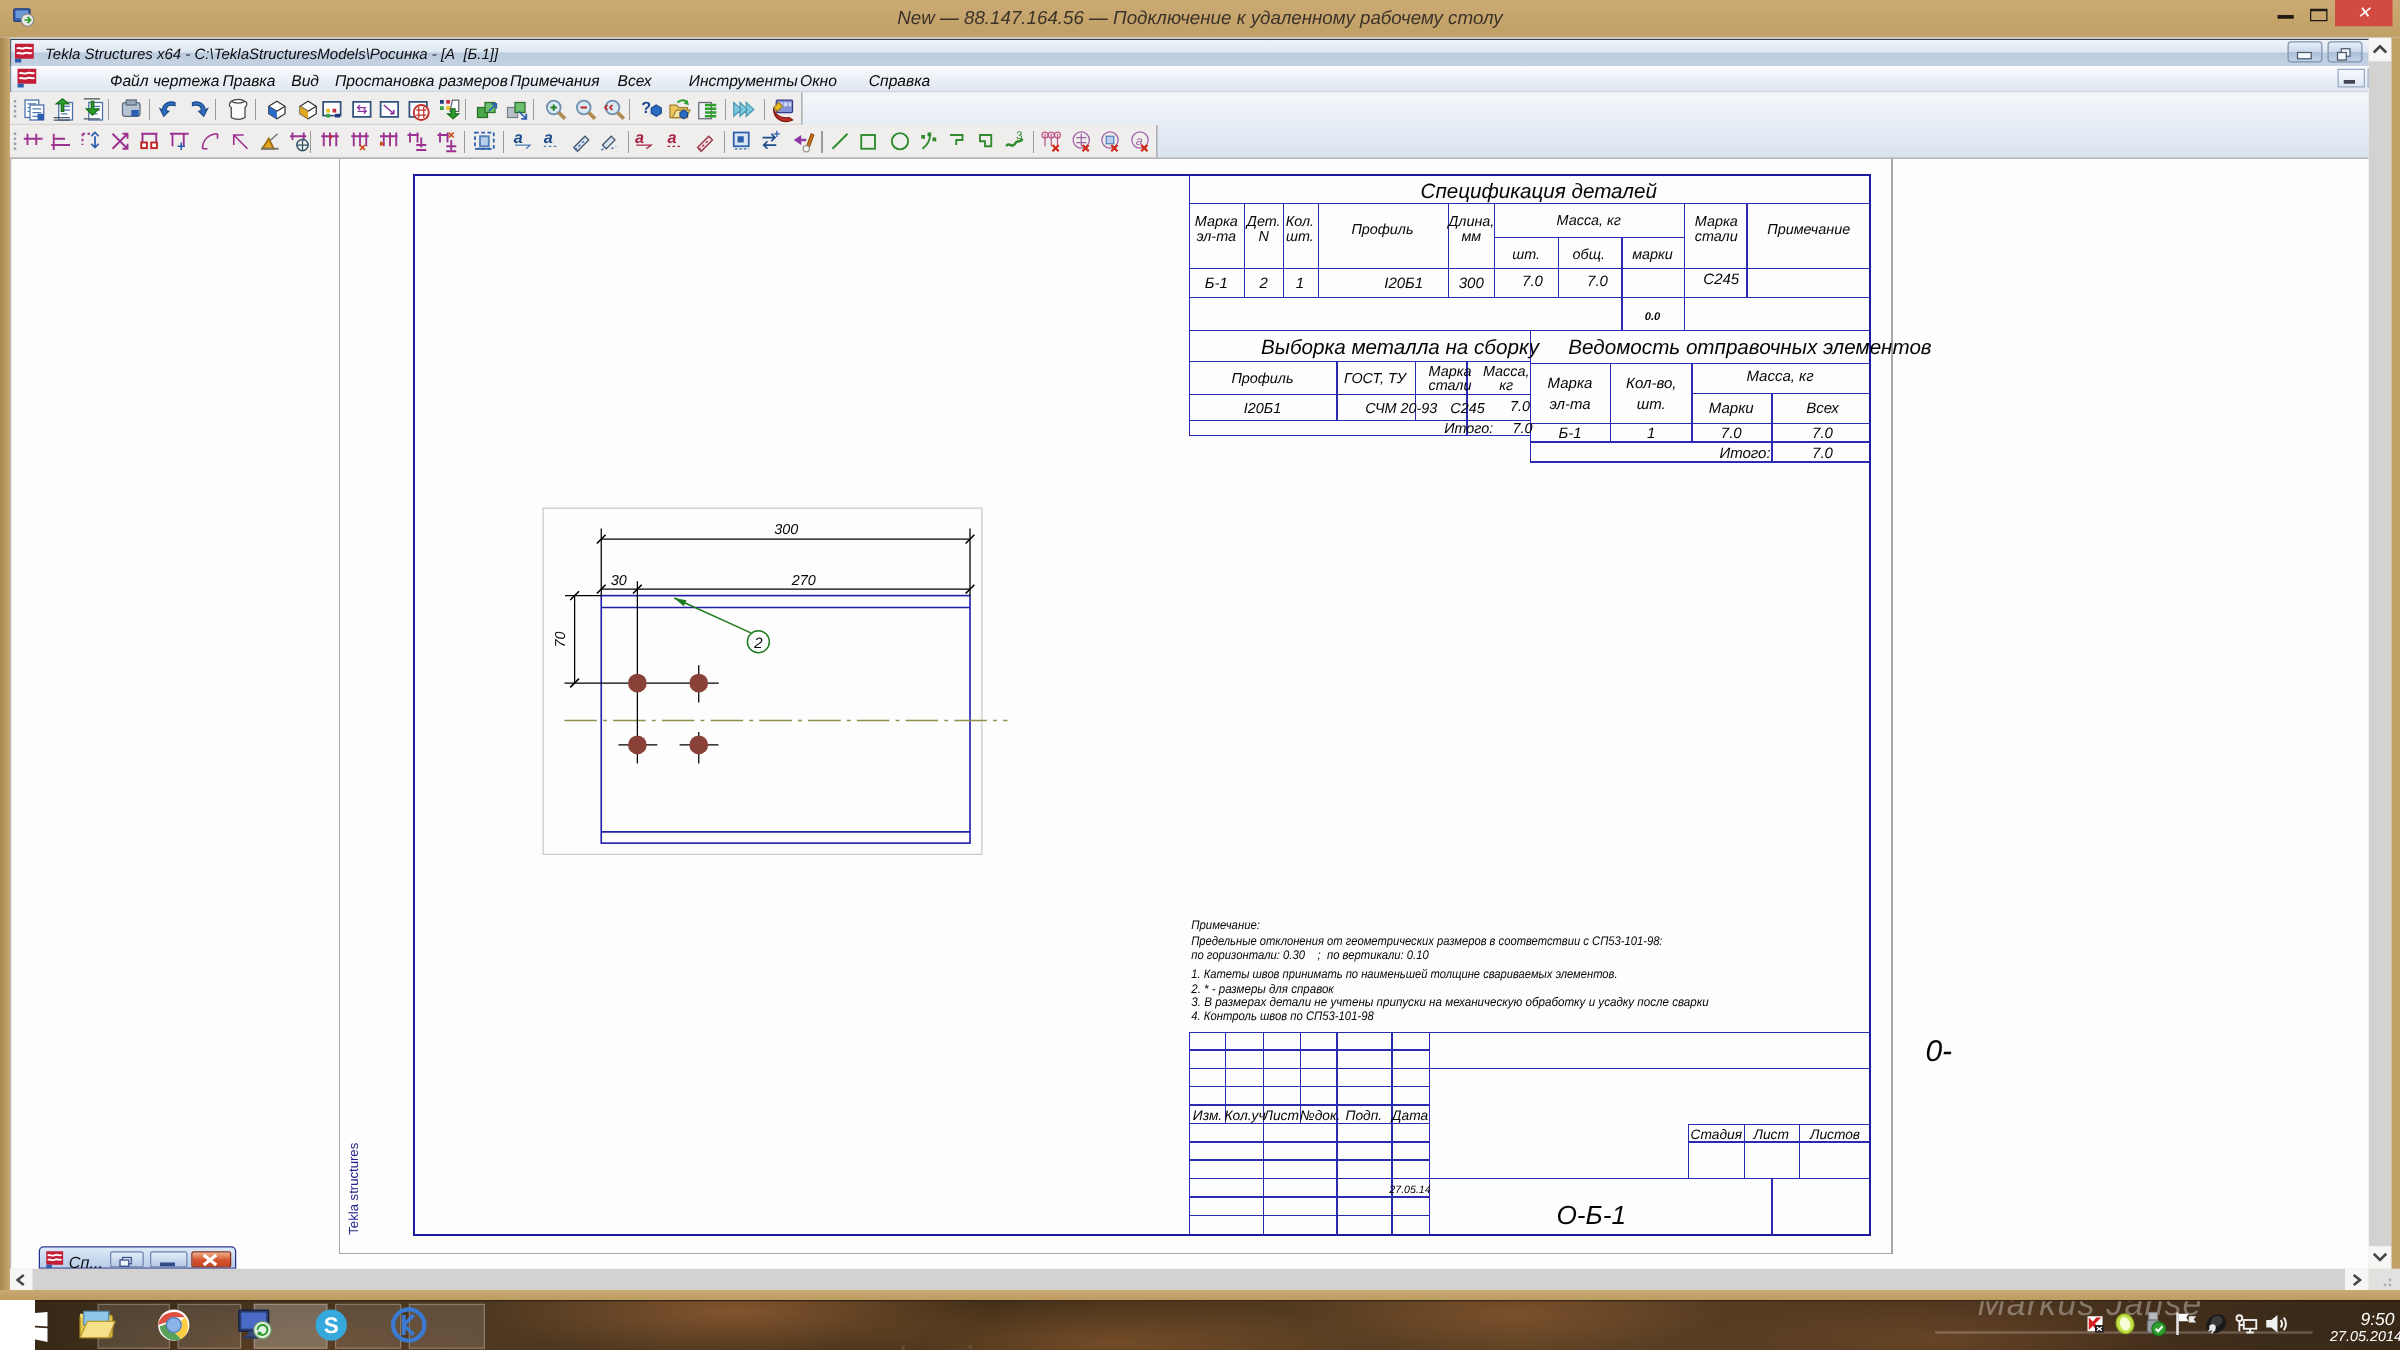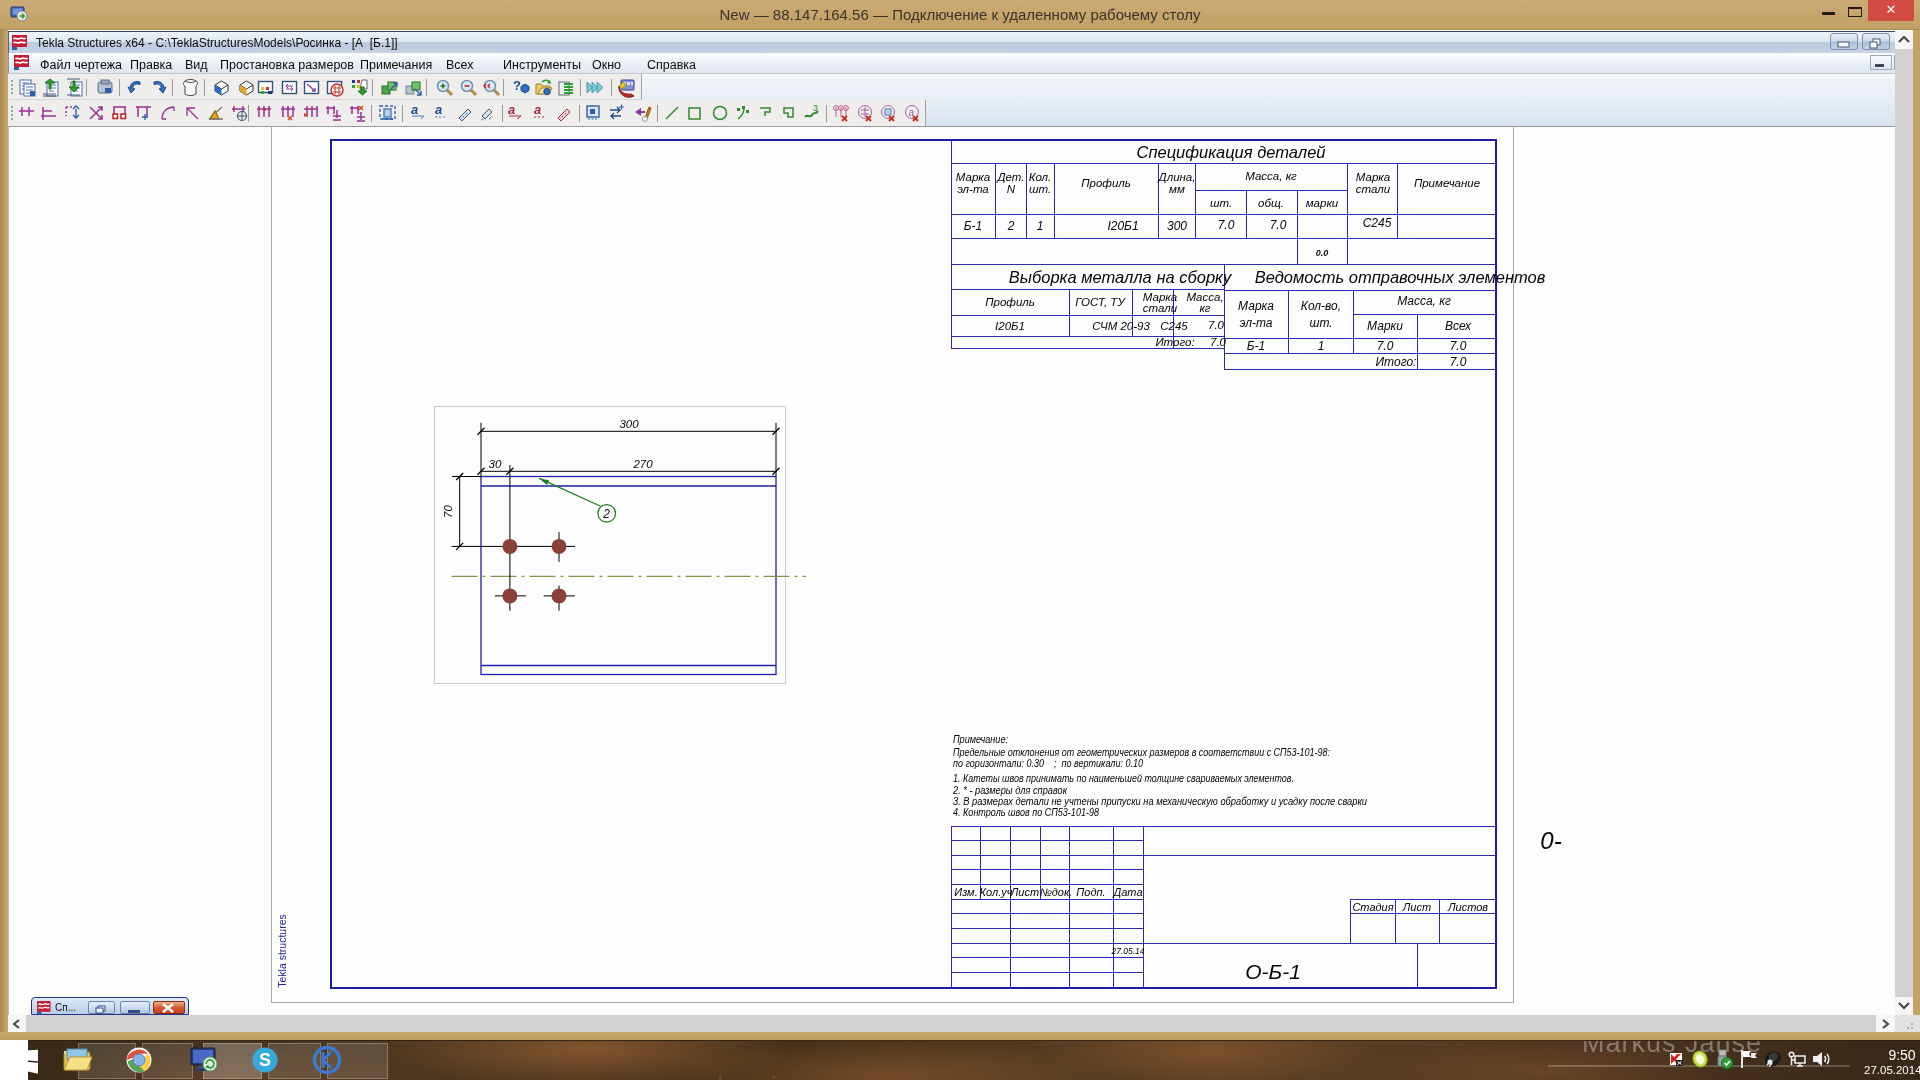--- a/index.html
+++ b/index.html
@@ -1,18 +1,18 @@
 <!DOCTYPE html>
 <html><head>
 <meta charset="utf-8">
 <style>
   * { margin:0; padding:0; box-sizing:border-box; }
   html,body { width:1920px; height:1080px; overflow:hidden; background:#fff;
     font-family:"Liberation Sans", sans-serif; }
-  .abs { position:absolute; }
+  .abs { position:absolute;font-style:italic; }
   #page { position:relative; width:1920px; height:1080px; overflow:hidden; }
 
   
   #rdpbar { left:0; top:0; width:1920px; height:30px;
     background:linear-gradient(#cbaa75,#c1a065); border-bottom:1px solid #ab8e58; }
   #rdptitle { left:0; top:0; width:1920px; height:30px; line-height:30px;
     text-align:center; font-size:15px; color:#3c332a; }
   #rdpmin { left:1822px; top:12px; width:13px; height:3px; background:#211a12; }
   #rdpmax { left:1848px; top:7px; width:14px; height:10px;
     border:1px solid #211a12; border-top:2px solid #211a12; }
@@ -23,21 +23,21 @@
   #leftstrip { left:0; top:30px; width:8px; height:1003px;
     background:linear-gradient(90deg,#a8874f,#c9a873); }
   #rightstrip { left:1913px; top:30px; width:7px; height:1003px; background:#c3a268; }
   #titlebar { left:8px; top:31px; width:1887px; height:22px;
     background:linear-gradient(#eff4f9,#dee8f2 45%,#bccbdf 50%,#c6d3e4);
     border-top:1px solid #33414f; border-left:1px solid #5a6876; }
   #titletext { left:36px; top:36px; font-size:12px; color:#0c0c0c; }
   #menubar { left:8px; top:53px; width:1887px; height:21px;
     background:linear-gradient(#fbfcfe,#e9eef5 60%,#dfe6ef);
     border-left:1px solid #8894a2; border-bottom:1px solid #c3c9d2; }
-  .menuitem { top:58px; font-size:12.5px; color:#0a0a0a; }
+  .menuitem { top:58px; font-size:12.5px; color:#0a0a0a;margin-left:48px; }
   #toolzone { left:8px; top:74px; width:1887px; height:52px;
     background:linear-gradient(#f4f7fa,#d9e3f0); border-left:1px solid #8894a2; }
   #tbar1 { left:8px; top:74px; width:634px; height:26px; background:#efeeec;
     border-right:1px solid #9aa0a8; border-bottom:1px solid #d6d6d4; }
   #tbar2 { left:8px; top:100px; width:918px; height:26px; background:#efeeec;
     border-right:1px solid #9aa0a8; }
   #canvas { left:8px; top:126px; width:1887px; height:889px; background:#fdfdfd;
     border-top:1px solid #9b9b9b; border-left:1px solid #b9b9b9; }
 
   
@@ -602,21 +602,21 @@
       <text x="606.7" y="518" font-size="12">2</text>
     </g>
 
     <text x="286" y="951" font-size="10.5" fill="#23238f" text-anchor="middle" transform="rotate(-90 286 951)" font-family="Liberation Sans, sans-serif">Tekla structures</text>
   </svg>
 
   <div class="abs" id="miniwin"></div>
   <div class="abs miniwbtn" style="left:88px; width:27px"></div>
   <div class="abs miniwbtn" style="left:120px; width:30px"></div>
   <div class="abs miniwbtn" style="left:153px; width:32px; background:linear-gradient(#f0b088,#d4542e 55%,#c84422); border-color:#8c2c18"></div>
-  <div class="abs" style="left:55px; top:1002px; font-size:10px; color:#111">Сп...</div>
+  <div class="abs" style="left:55px; top:1002px; font-size:13px; color:#111">Сп...</div>
 
   <div class="abs" id="vscroll"></div>
   <div class="abs" id="vup"></div>
   <div class="abs" id="vdn"></div>
   <div class="abs" id="hscroll"></div>
   <div class="abs" id="hleft"></div>
   <div class="abs" id="hright"></div>
   <div class="abs" id="corner"></div>
   <div class="abs" id="tanstrip"></div>
 

